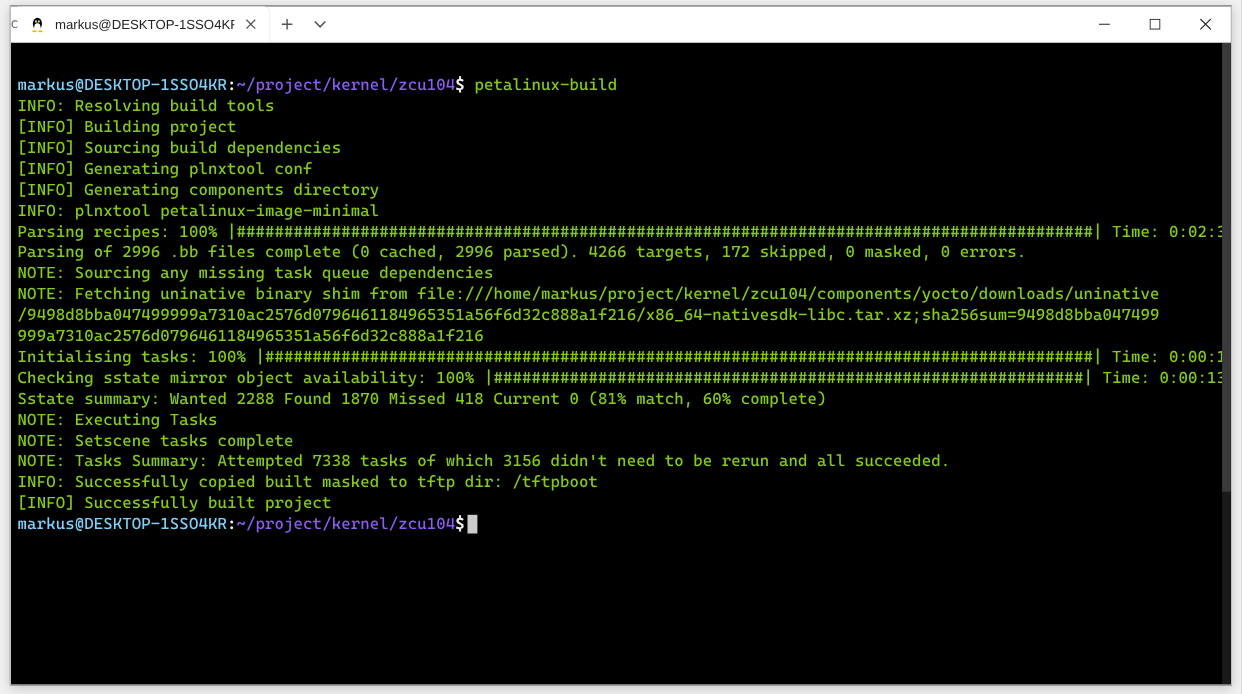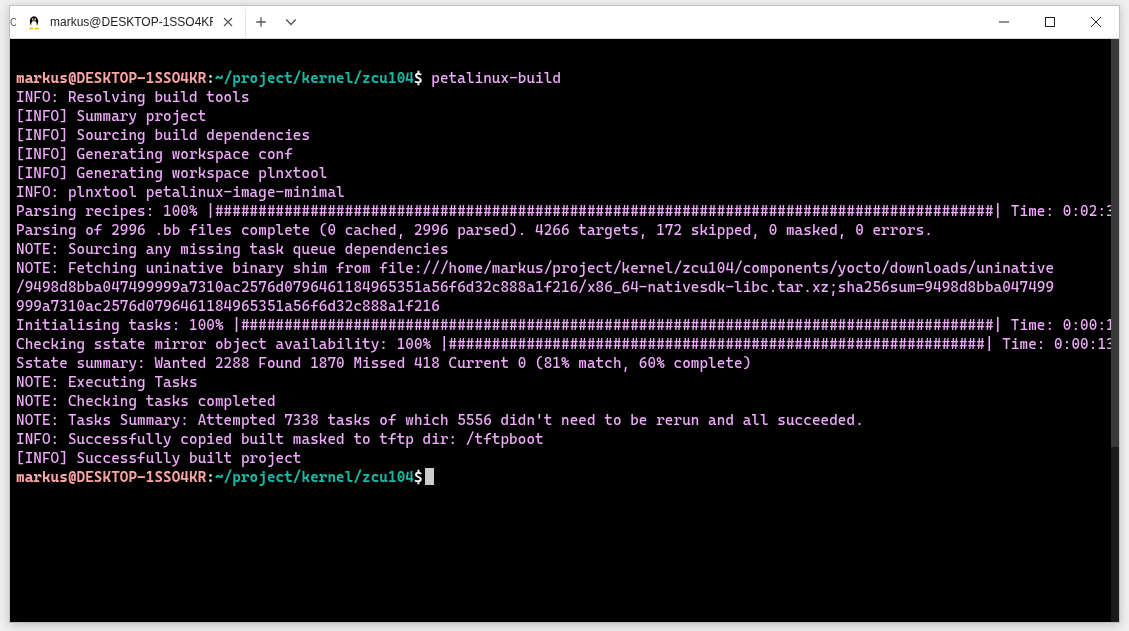--- a/index.html
+++ b/index.html
@@ -117,24 +117,24 @@
       background: #1a1a1a;
     }
     .scroll-thumb {
       position: absolute;
       right: 0;
       top: 0;
       width: 8px;
       height: 70%;
       background: #3a3a3a;
     }
-    .g { color: #fca5a5; font-weight: bold; }
+    .g { color: #7dd3fc; font-weight: normal; }
     .w { color: #f2f2f2; font-weight: bold; }
-    .b { color: #14b8a6; font-weight: bold; }
-    .n { color: #f0abfc; }
+    .b { color: #8b5cf6; font-weight: normal; }
+    .n { color: #84cc16; }
     .cursor {
       display: inline-block;
       width: 9px;
       height: 17px;
       background: #ccc;
       vertical-align: text-bottom;
       margin-left: 2px;
     }
     
     .penguin {
@@ -192,37 +192,37 @@
     <div class="win-btn close">
       <svg viewBox="0 0 10 10">
           <path d="M0 0 L10 10 M10 0 L0 10" stroke="currentColor" stroke-width="1"></path>
         </svg>
     </div>
   </div>
 
   <div class="terminal">
 <span class="g">markus@DESKTOP-1SSO4KR</span><span class="w">:</span><span class="b">~/project/kernel/zcu104</span><span class="w">$</span><span class="n"> petalinux-build</span>
 <span class="n">INFO: Resolving build tools</span>
-<span class="n">[INFO] Summary project</span>
+<span class="n">[INFO] Building project</span>
 <span class="n">[INFO] Sourcing build dependencies</span>
-<span class="n">[INFO] Generating workspace conf</span>
-<span class="n">[INFO] Generating workspace plnxtool</span>
+<span class="n">[INFO] Generating plnxtool conf</span>
+<span class="n">[INFO] Generating components directory</span>
 <span class="n">INFO: plnxtool petalinux-image-minimal</span>
 <span class="n">Parsing recipes: 100% |##########################################################################################| Time: 0:02:31</span>
 <span class="n">Parsing of 2996 .bb files complete (0 cached, 2996 parsed). 4266 targets, 172 skipped, 0 masked, 0 errors.</span>
 <span class="n">NOTE: Sourcing any missing task queue dependencies</span>
 <span class="n">NOTE: Fetching uninative binary shim from file:///home/markus/project/kernel/zcu104/components/yocto/downloads/uninative</span>
 <span class="n">/9498d8bba047499999a7310ac2576d0796461184965351a56f6d32c888a1f216/x86_64-nativesdk-libc.tar.xz;sha256sum=9498d8bba047499</span>
 <span class="n">999a7310ac2576d0796461184965351a56f6d32c888a1f216</span>
 <span class="n">Initialising tasks: 100% |#######################################################################################| Time: 0:00:12</span>
 <span class="n">Checking sstate mirror object availability: 100% |##############################################################| Time: 0:00:13</span>
 <span class="n">Sstate summary: Wanted 2288 Found 1870 Missed 418 Current 0 (81% match, 60% complete)</span>
 <span class="n">NOTE: Executing Tasks</span>
-<span class="n">NOTE: Checking tasks completed</span>
-<span class="n">NOTE: Tasks Summary: Attempted 7338 tasks of which 5556 didn't need to be rerun and all succeeded.</span>
+<span class="n">NOTE: Setscene tasks complete</span>
+<span class="n">NOTE: Tasks Summary: Attempted 7338 tasks of which 3156 didn't need to be rerun and all succeeded.</span>
 <span class="n">INFO: Successfully copied built masked to tftp dir: /tftpboot</span>
 <span class="n">[INFO] Successfully built project</span>
 <span class="g">markus@DESKTOP-1SSO4KR</span><span class="w">:</span><span class="b">~/project/kernel/zcu104</span><span class="w">$</span><span class="cursor"></span>
     <div class="scrollbar">
       <div class="scroll-thumb"></div>
     </div>
   </div>
 </div>
 
 </body></html>

